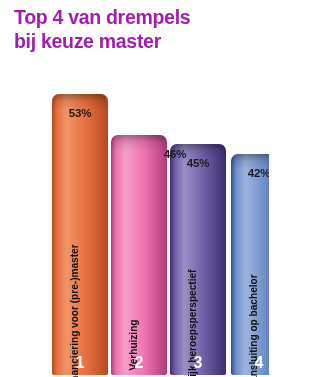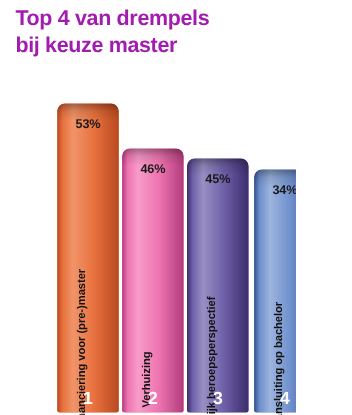--- a/index.html
+++ b/index.html
@@ -120,38 +120,38 @@
     <div class="pct-label" style="top:13px;">53%</div>
     <div class="cat-label">Geen studiefinanciering voor (pre-)master</div>
     <div class="rank-label">1</div>
   </div>
 
   <div class="bar-group" style="left:76px; width:56px; height:240px;">
     <div class="bar" style="height: 240px; background: rgb(238, 116, 176);">
       <div class="shade-h" style="background: linear-gradient(to right, rgb(176, 59, 124) 0%, rgb(238, 116, 176) 9%, rgb(247, 156, 201) 26%, rgb(238, 116, 176) 60%, rgb(176, 59, 124) 100%);"></div>
       <div class="shade-top" style="background: linear-gradient(rgba(0, 0, 0, 0.34) 0%, rgba(0, 0, 0, 0.1) 45%, rgba(0, 0, 0, 0) 100%);"></div>
     </div>
-    <div class="pct-label" style="top:13px;">46%</div>
+    <div class="pct-label" style="top:13px;padding-left:36px;">46%</div>
     <div class="cat-label">Verhuizing</div>
     <div class="rank-label">2</div>
   </div>
 
   <div class="bar-group" style="left:135px; width:56px; height:231px;">
     <div class="bar" style="height: 231px; background: rgb(110, 95, 168);">
       <div class="shade-h" style="background: linear-gradient(to right, rgb(60, 45, 110) 0%, rgb(110, 95, 168) 9%, rgb(154, 143, 196) 26%, rgb(110, 95, 168) 60%, rgb(60, 45, 110) 100%);"></div>
       <div class="shade-top" style="background: linear-gradient(rgba(0, 0, 0, 0.34) 0%, rgba(0, 0, 0, 0.1) 45%, rgba(0, 0, 0, 0) 100%);"></div>
     </div>
     <div class="pct-label" style="top:13px;">45%</div>
     <div class="cat-label">Onduidelijk beroepsperspectief</div>
     <div class="rank-label">3</div>
   </div>
 
   <div class="bar-group" style="left:196px; width:56px; height:221px;">
     <div class="bar" style="height: 221px; background: rgb(110, 143, 203);">
       <div class="shade-h" style="background: linear-gradient(to right, rgb(51, 80, 143) 0%, rgb(110, 143, 203) 9%, rgb(157, 180, 223) 26%, rgb(110, 143, 203) 60%, rgb(51, 80, 143) 100%);"></div>
       <div class="shade-top" style="background: linear-gradient(rgba(0, 0, 0, 0.34) 0%, rgba(0, 0, 0, 0.1) 45%, rgba(0, 0, 0, 0) 100%);"></div>
     </div>
-    <div class="pct-label" style="top:13px;">34%</div>
+    <div class="pct-label" style="top:13px;">42%</div>
     <div class="cat-label">Geen aansluiting op bachelor</div>
     <div class="rank-label">4</div>
   </div>
 
 </div>
 
 </body></html>

